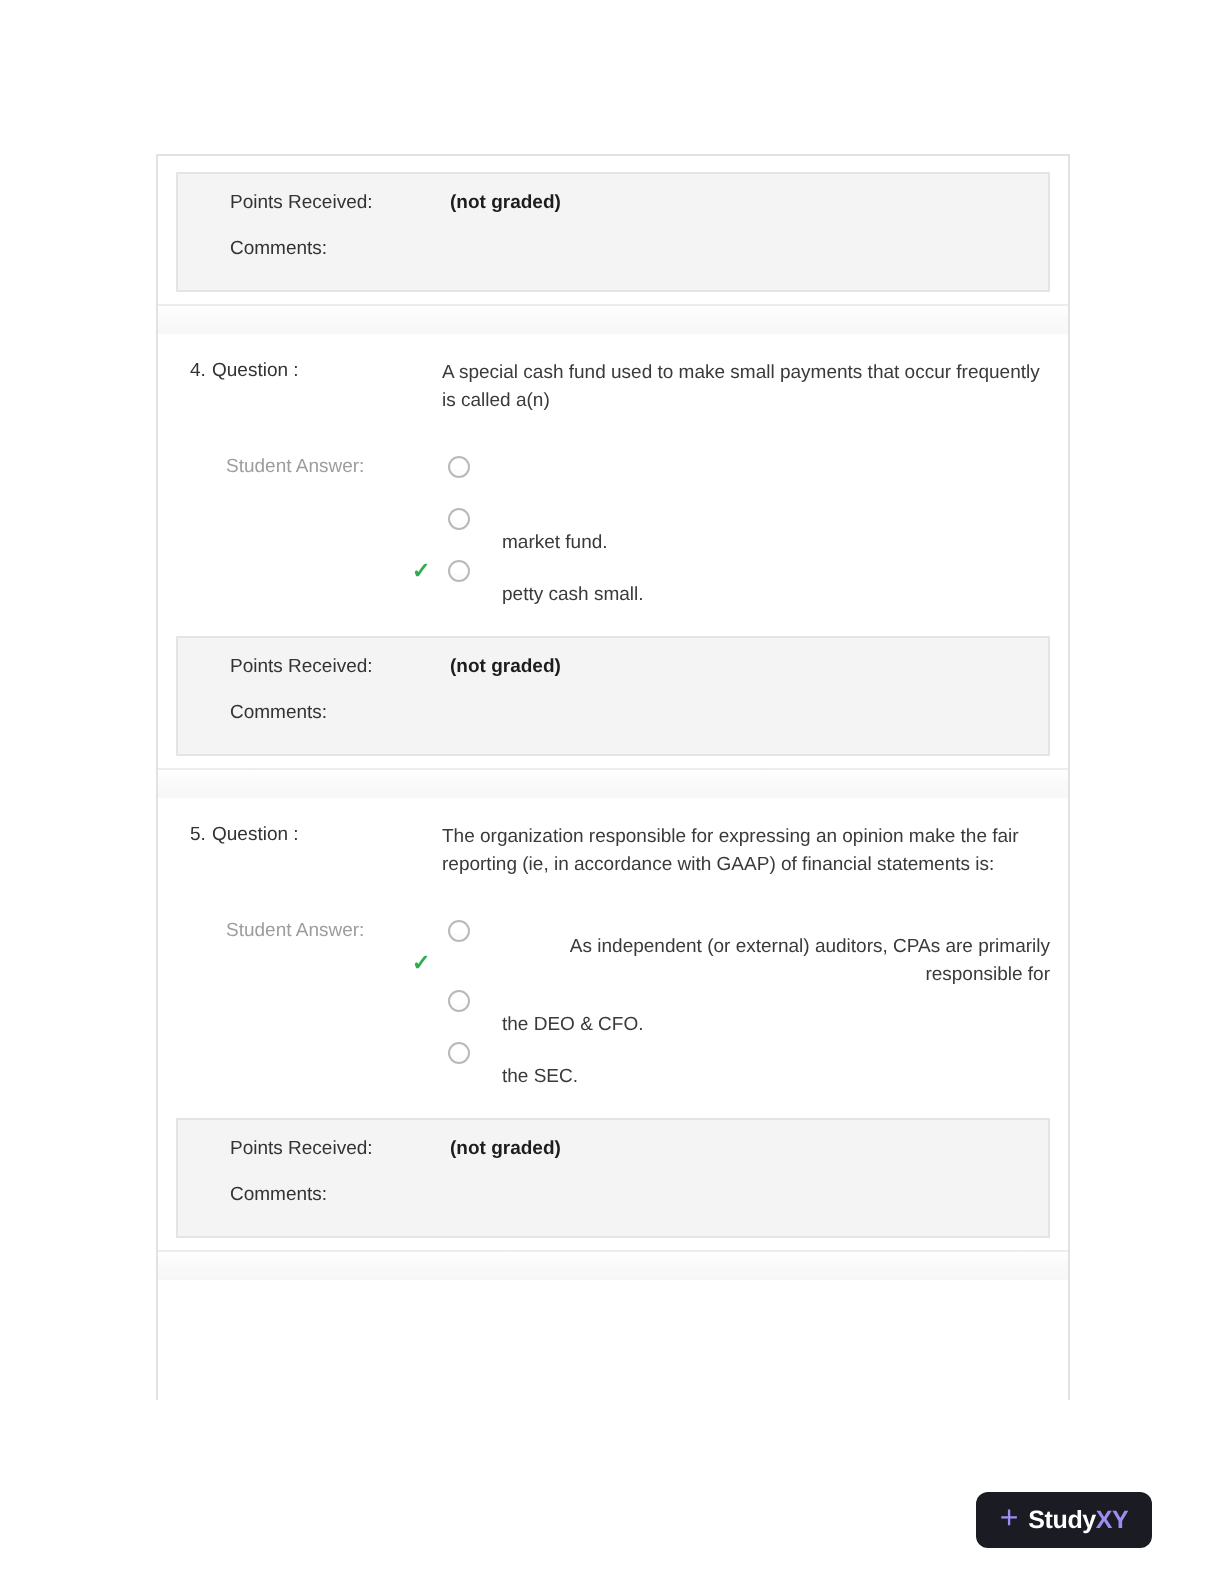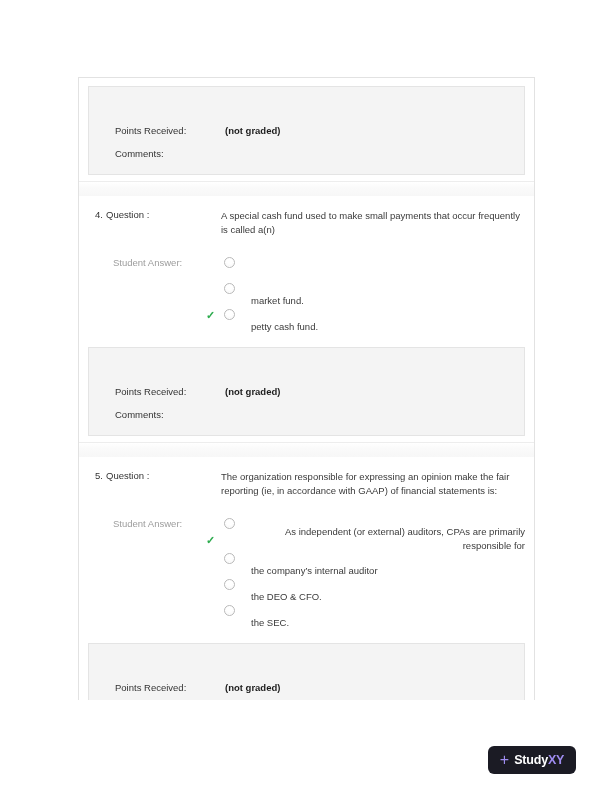--- a/index.html
+++ b/index.html
@@ -37,21 +37,20 @@
     background: #f4f4f4;
     border: 1px solid #e4e4e4;
     padding: 9px 0 8px 0;
     box-sizing: border-box;
   }
   .grade-row {
     display: flex;
     align-items: baseline;
     padding: 0 0 0 26px;
     height: 18px;
-    margin-top: 29px;
   }
   .grade-row + .grade-row {
     margin-top: 5px;
   }
   .grade-label {
     font-size: 9.5px;
     color: #333333;
     width: 110px;
     flex: none;
   }
@@ -216,21 +215,21 @@
         <div class="option">
           <span class="radio"></span>
         </div>
         <div class="option">
           <span class="radio"></span>
           <span class="opt-text">market fund.</span>
         </div>
         <div class="option">
           <span class="check top">✓</span>
           <span class="radio"></span>
-          <span class="opt-text">petty cash fund.</span>
+          <span class="opt-text">petty cash small.</span>
         </div>
       </div>
     </div>
   </div>
 
   <div class="grade-box">
     <div class="grade-row">
       <span class="grade-label">Points Received:</span>
       <span class="grade-value">(not graded)</span>
     </div>
@@ -251,24 +250,20 @@
     <div class="answers-wrap">
       <span class="sa-label">Student Answer:</span>
       <div class="options">
         <div class="option">
           <span class="check lower">✓</span>
           <span class="radio"></span>
           <span class="opt-text wrap">As independent (or external) auditors, CPAs are primarily responsible for</span>
         </div>
         <div class="option">
           <span class="radio"></span>
-          <span class="opt-text">the company’s internal auditor</span>
-        </div>
-        <div class="option">
-          <span class="radio"></span>
           <span class="opt-text">the DEO &amp; CFO.</span>
         </div>
         <div class="option">
           <span class="radio"></span>
           <span class="opt-text">the SEC.</span>
         </div>
       </div>
     </div>
   </div>
 

